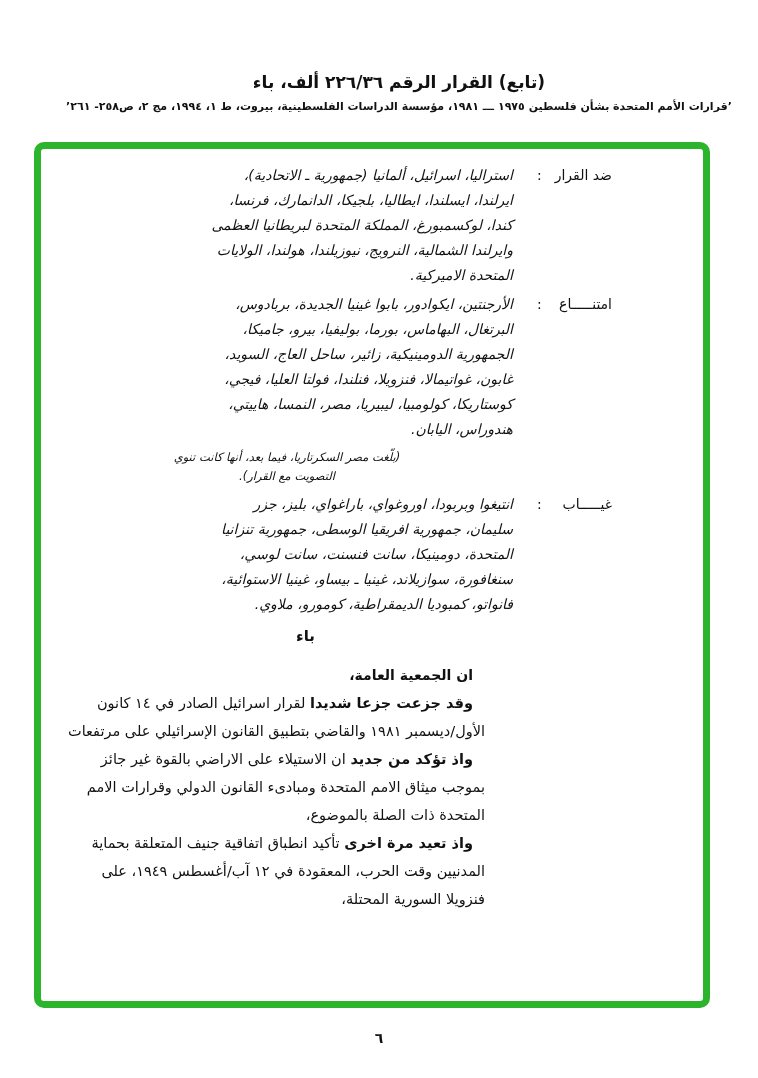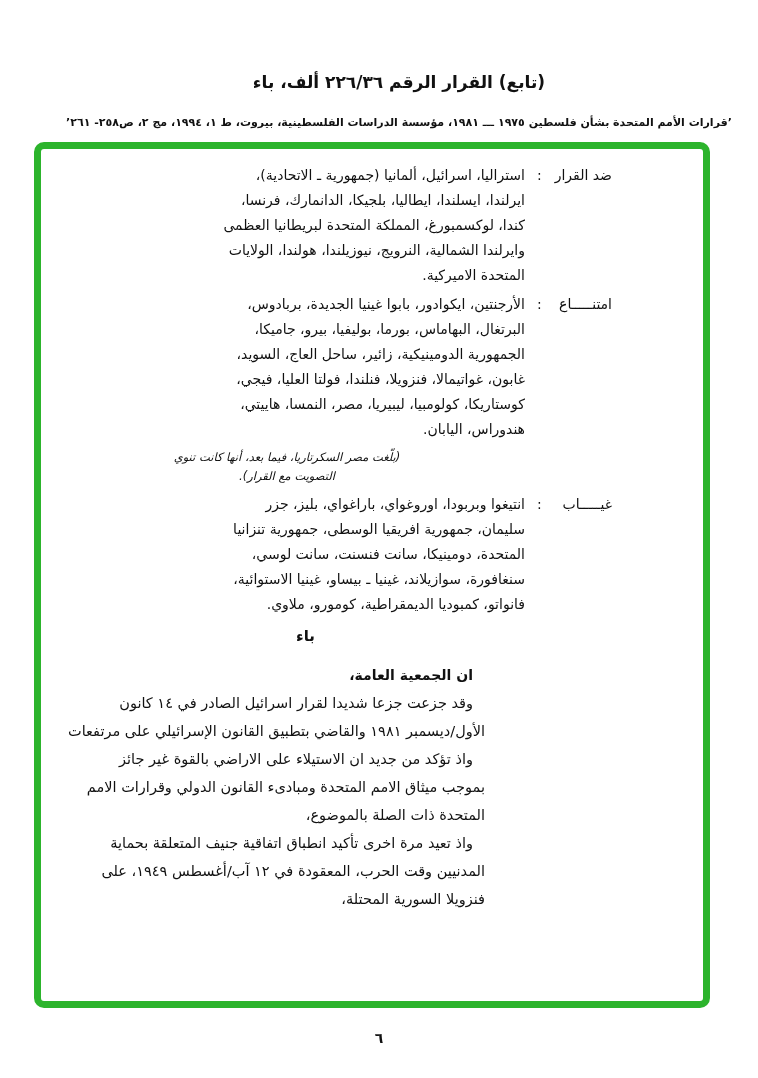--- a/index.html
+++ b/index.html
@@ -8,39 +8,39 @@
     width:758px; height:1078px;
     position:relative;
     font-family:"DejaVu Sans", sans-serif;
     color:#111;
     direction:rtl;
     overflow:hidden;
   }
   
   .doc-header { position:absolute; top:72px; left:0; right:0; text-align:center;padding-left:40px; }
   .doc-title  { font-size:17px; font-weight:bold; letter-spacing:0; }
-  .doc-source { margin-top:24px; font-size:11px; font-weight:bold; white-space:nowrap; }
+  .doc-source { margin-top:8px; font-size:11px; font-weight:bold; white-space:nowrap; }
   
   .green-box {
     position:absolute; left:34px; top:142px;
     width:676px; height:866px;
     border:7px solid #2cb42c;
     border-radius:10px;
     background:#fff;
     padding-top:14px;
   }
   
   .vote-block { display:flex; direction:rtl; margin-right:91px; }
   .vote-block + .vote-block { margin-top:4px; }
   .vote-label {
     width:75px; flex-shrink:0;
     display:flex; justify-content:space-between;
     font-size:14px; line-height:25px; white-space:nowrap;
   }
-  .vote-text { margin-right:12px; width:358px; }
+  .vote-text { margin-right:24px; width:358px;font-style:italic; }
   .vote-line {
     font-size:14px; line-height:25px;
     text-align:right; white-space:nowrap;
   }
   
   .secretariat-note {
     width:232px;
     margin:6px 300px 6px auto;
     text-align:center;
     font-style:italic;
@@ -53,21 +53,21 @@
     margin-top:16px; font-weight:bold;
     font-size:14px; line-height:28px;
     text-align:right; text-indent:12px; white-space:nowrap;
   }
   .body-par { }
   .par-line {
     font-size:14.5px; line-height:28px;
     text-align:right; white-space:nowrap;
   }
   .par-line.first { text-indent:12px; }
-  .par-line b { font-weight:normal;text-align:center; }
+  .par-line b { font-weight:bold;text-align:center; }
   
   .page-number {
     position:absolute; top:1030px; left:0; right:0;
     text-align:center; font-size:14px; font-weight:bold;
   }
 </style>
 </head>
 <body>
 
 <div class="doc-header">

